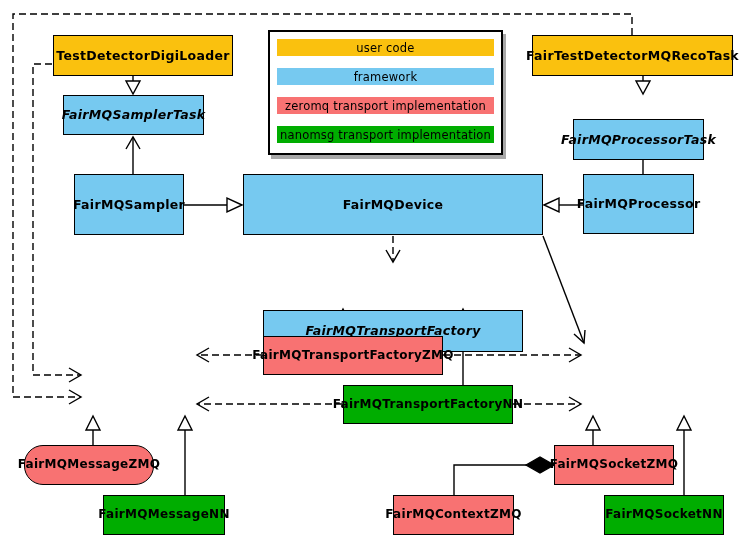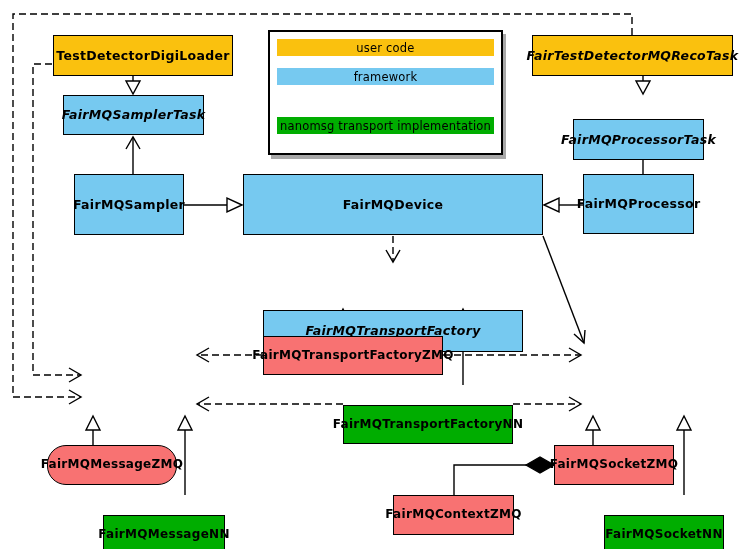--- a/index.html
+++ b/index.html
@@ -7,21 +7,21 @@
           font-family:"DejaVu Sans","Liberation Sans",sans-serif;}
   .edges{position:absolute;left:0;top:0;}
   .box{position:absolute;box-sizing:border-box;border:1.6px solid #000;
        display:flex;align-items:center;justify-content:center;text-align:center;
        font-weight:bold;font-size:12.5px;letter-spacing:0.3px;color:#000;line-height:1.1;
        padding:14px;}
   .abstract{font-style:italic;}
   .c-user{background:#FAC10E;}
   .c-fw{background:#76C9F0;}
   .c-zmq{background:#F87272;}
-  .c-nn{background:#00AD00;margin-top:20px;}
+  .c-nn{background:#00AD00;}
   .legend{position:absolute;left:268px;top:30px;width:235px;height:125px;box-sizing:border-box;
           background:#fff;border:2px solid #000;box-shadow:3px 4px 0 #a8a8a8;
           display:flex;flex-direction:column;gap:12px;padding:7px;}
   .legend-row{height:17px;flex:0 0 17px;display:flex;align-items:center;justify-content:center;
           font-size:11.5px;letter-spacing:0.2px;color:#000;}
 </style>
 </head>
 <body>
 
 <div class="canvas">
@@ -129,49 +129,50 @@
     </g>
 
     <g>
       <path d="M454,495 L454,465 L527,465"></path>
       <path d="M526,465 L540,457 L554,465 L540,473 Z" fill="#000"></path>
     </g>
   </svg>
 
   <div class="box c-user" style="left:53px;top:35px;width:180px;height:41px;">TestDetectorDigiLoader</div>
 
-  <div class="box c-user" style="left:532px;top:35px;width:201px;height:41px;font-style:italic;">FairTestDetectorMQRecoTask</div>
+  <div class="box c-user" style="left:532px;top:35px;width:201px;height:41px;">FairTestDetectorMQRecoTask</div>
 
   <div class="box c-fw abstract" style="left:63px;top:95px;width:141px;height:40px;">FairMQSamplerTask</div>
 
   <div class="box c-fw abstract" style="left:573px;top:95px;width:131px;height:41px;margin-top:24px;">FairMQProcessorTask</div>
 
   <div class="box c-fw" style="left:74px;top:174px;width:110px;height:61px;">FairMQSampler</div>
 
   <div class="box c-fw" style="left:243px;top:174px;width:300px;height:61px;">FairMQDevice</div>
 
   <div class="box c-fw" style="left:583px;top:174px;width:111px;height:60px;">FairMQProcessor</div>
 
   <div class="box c-fw abstract" style="left:263px;top:265px;width:260px;height:42px;margin-top:45px;">FairMQTransportFactory</div>
 
   <div class="box c-zmq" style="left:263px;top:336px;width:180px;height:39px;font-size:12px;">FairMQTransportFactoryZMQ</div>
 
   <div class="box c-nn" style="left:343px;top:385px;width:170px;height:39px;font-size:12px;">FairMQTransportFactoryNN</div>
 
 
 
-  <div class="box c-zmq" style="left:47px;top:445px;width:130px;height:40px;font-size:12px;border-radius:19px;">FairMQMessageZMQ</div>
+  <div class="box c-zmq" style="left:24px;top:445px;width:130px;height:40px;font-size:12px;border-radius:19px;">FairMQMessageZMQ</div>
 
   <div class="box c-nn" style="left:103px;top:495px;width:122px;height:40px;font-size:12px;">FairMQMessageNN</div>
 
   <div class="box c-zmq" style="left:554px;top:445px;width:120px;height:40px;font-size:12px;">FairMQSocketZMQ</div>
 
   <div class="box c-nn" style="left:604px;top:495px;width:120px;height:40px;font-size:12px;">FairMQSocketNN</div>
 
   <div class="box c-zmq" style="left:393px;top:495px;width:121px;height:40px;font-size:12px;">FairMQContextZMQ</div>
 
   <div class="legend">
     <div class="legend-row c-user">user code</div>
     <div class="legend-row c-fw">framework</div>
+    <div class="legend-row c-zmq">zeromq transport implementation</div>
     <div class="legend-row c-nn">nanomsg transport implementation</div>
   </div>
 
 </div>
 
 </body></html>

